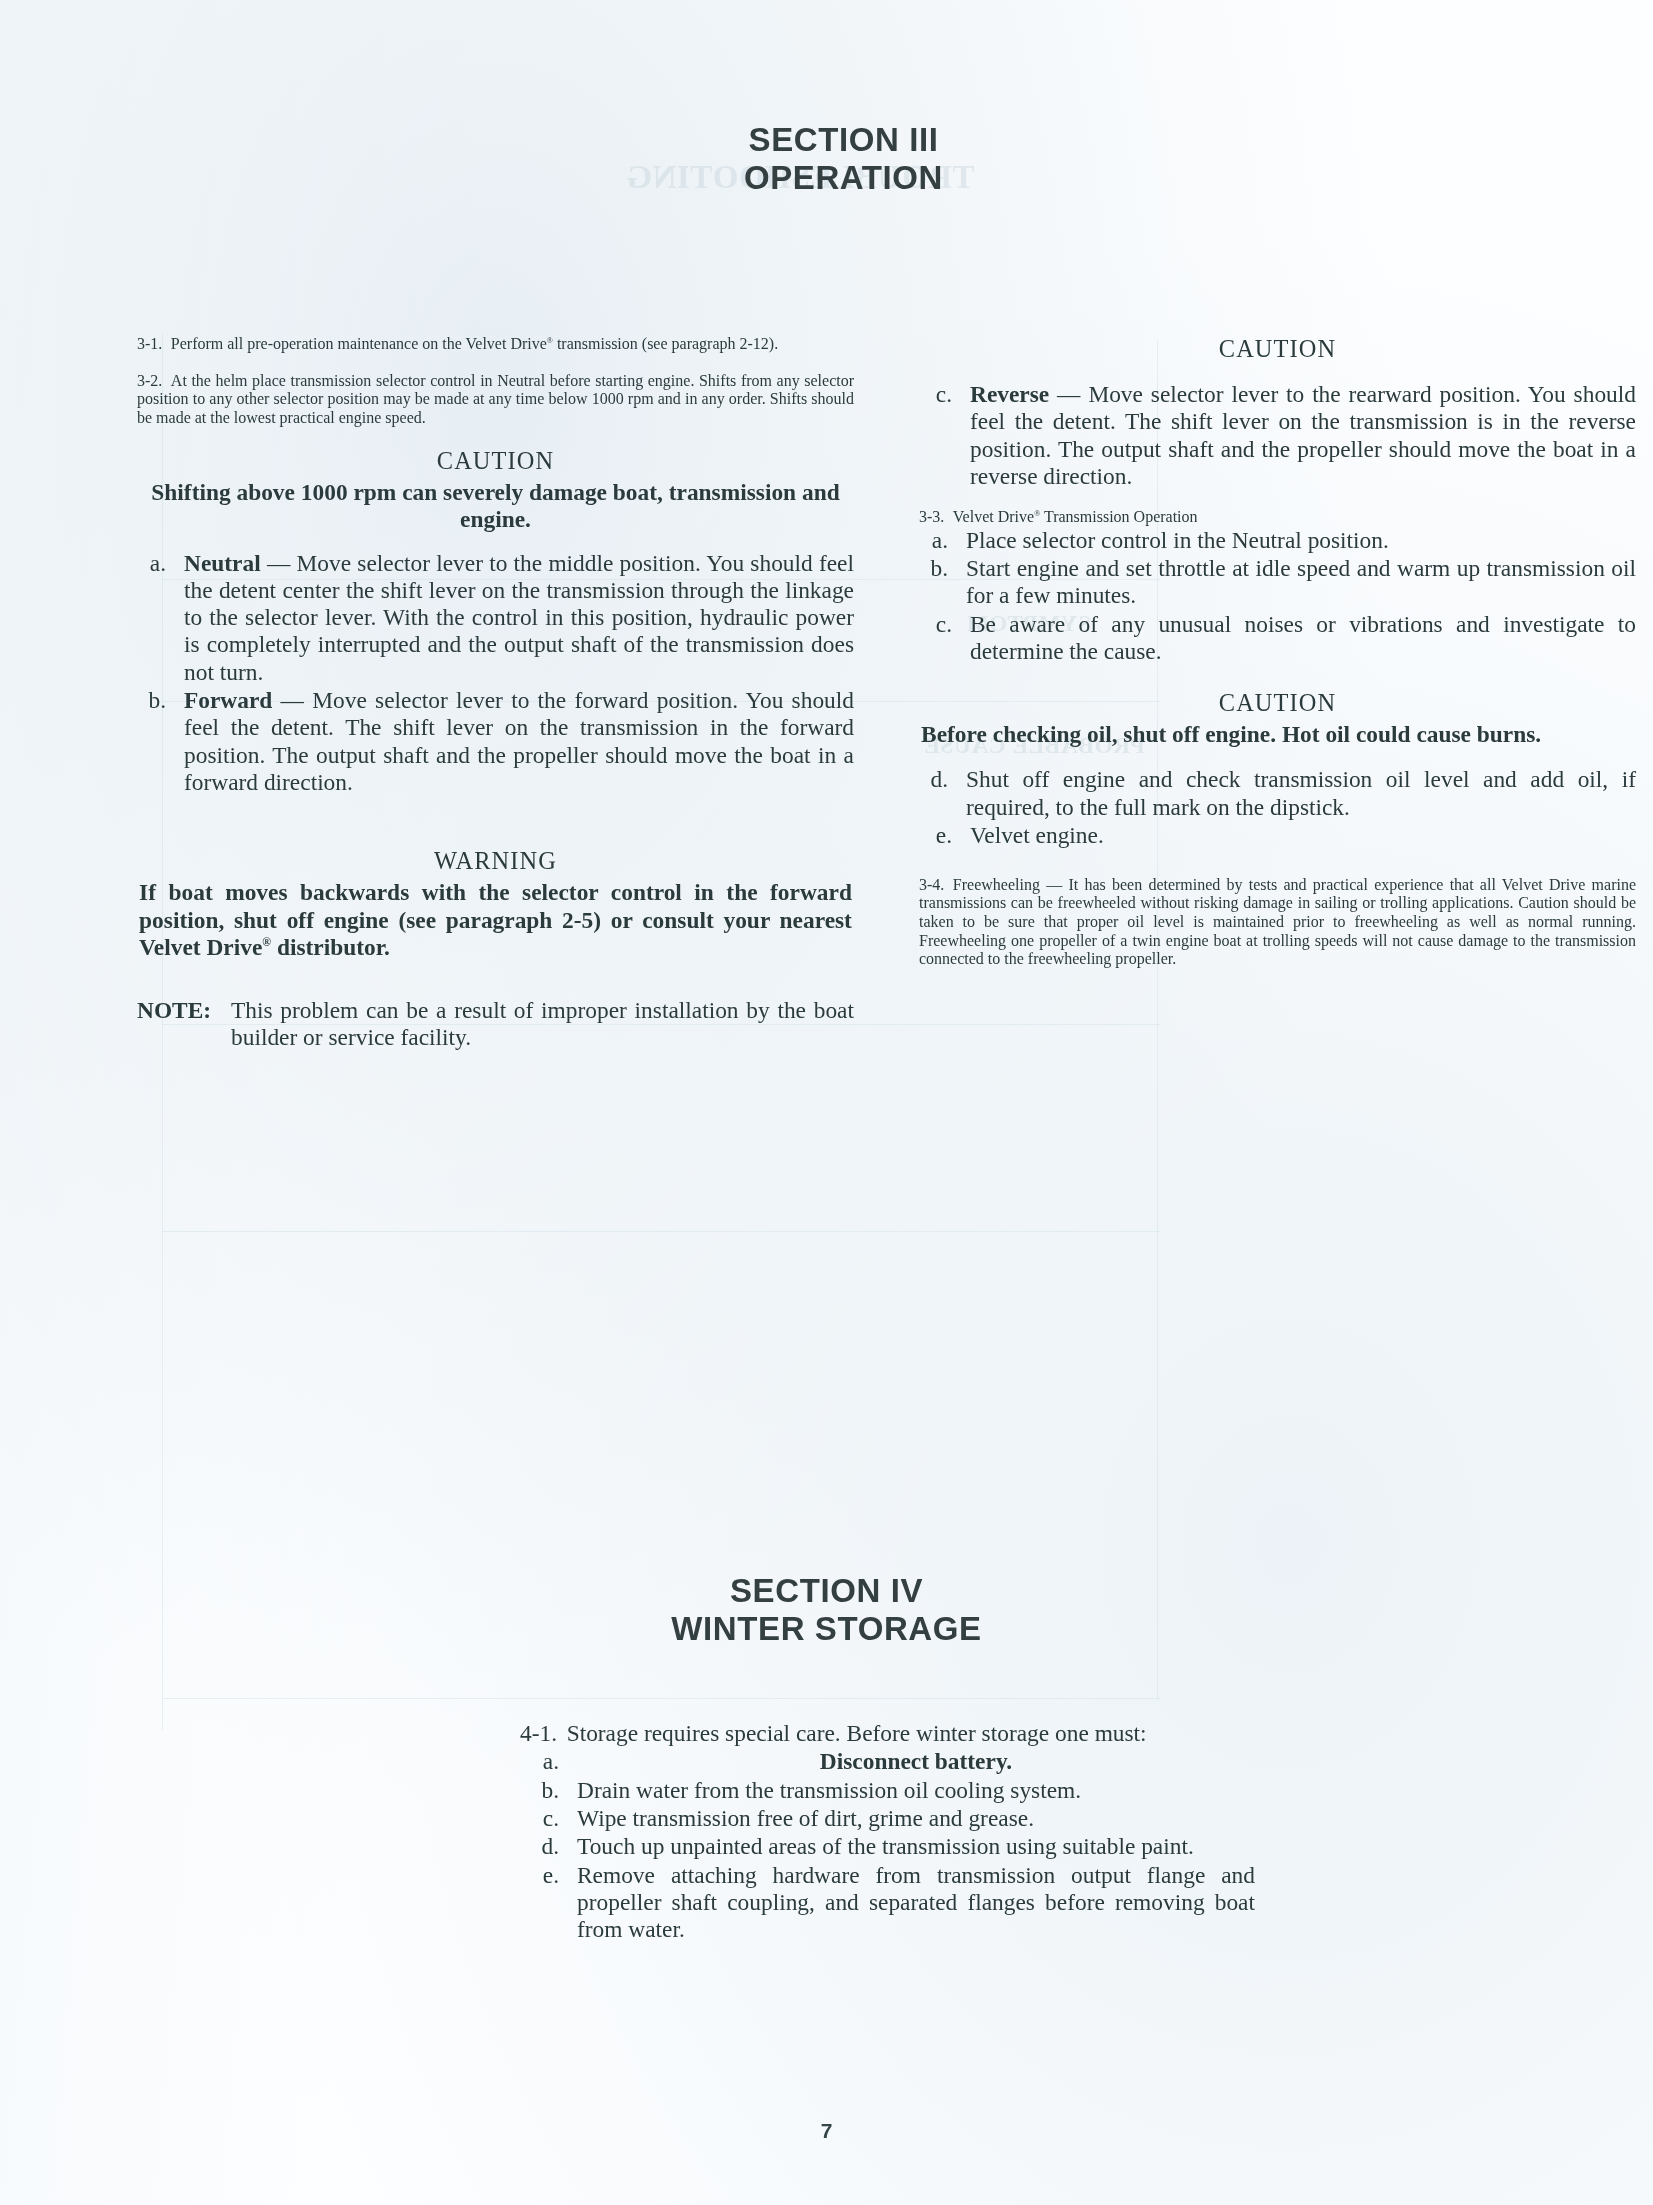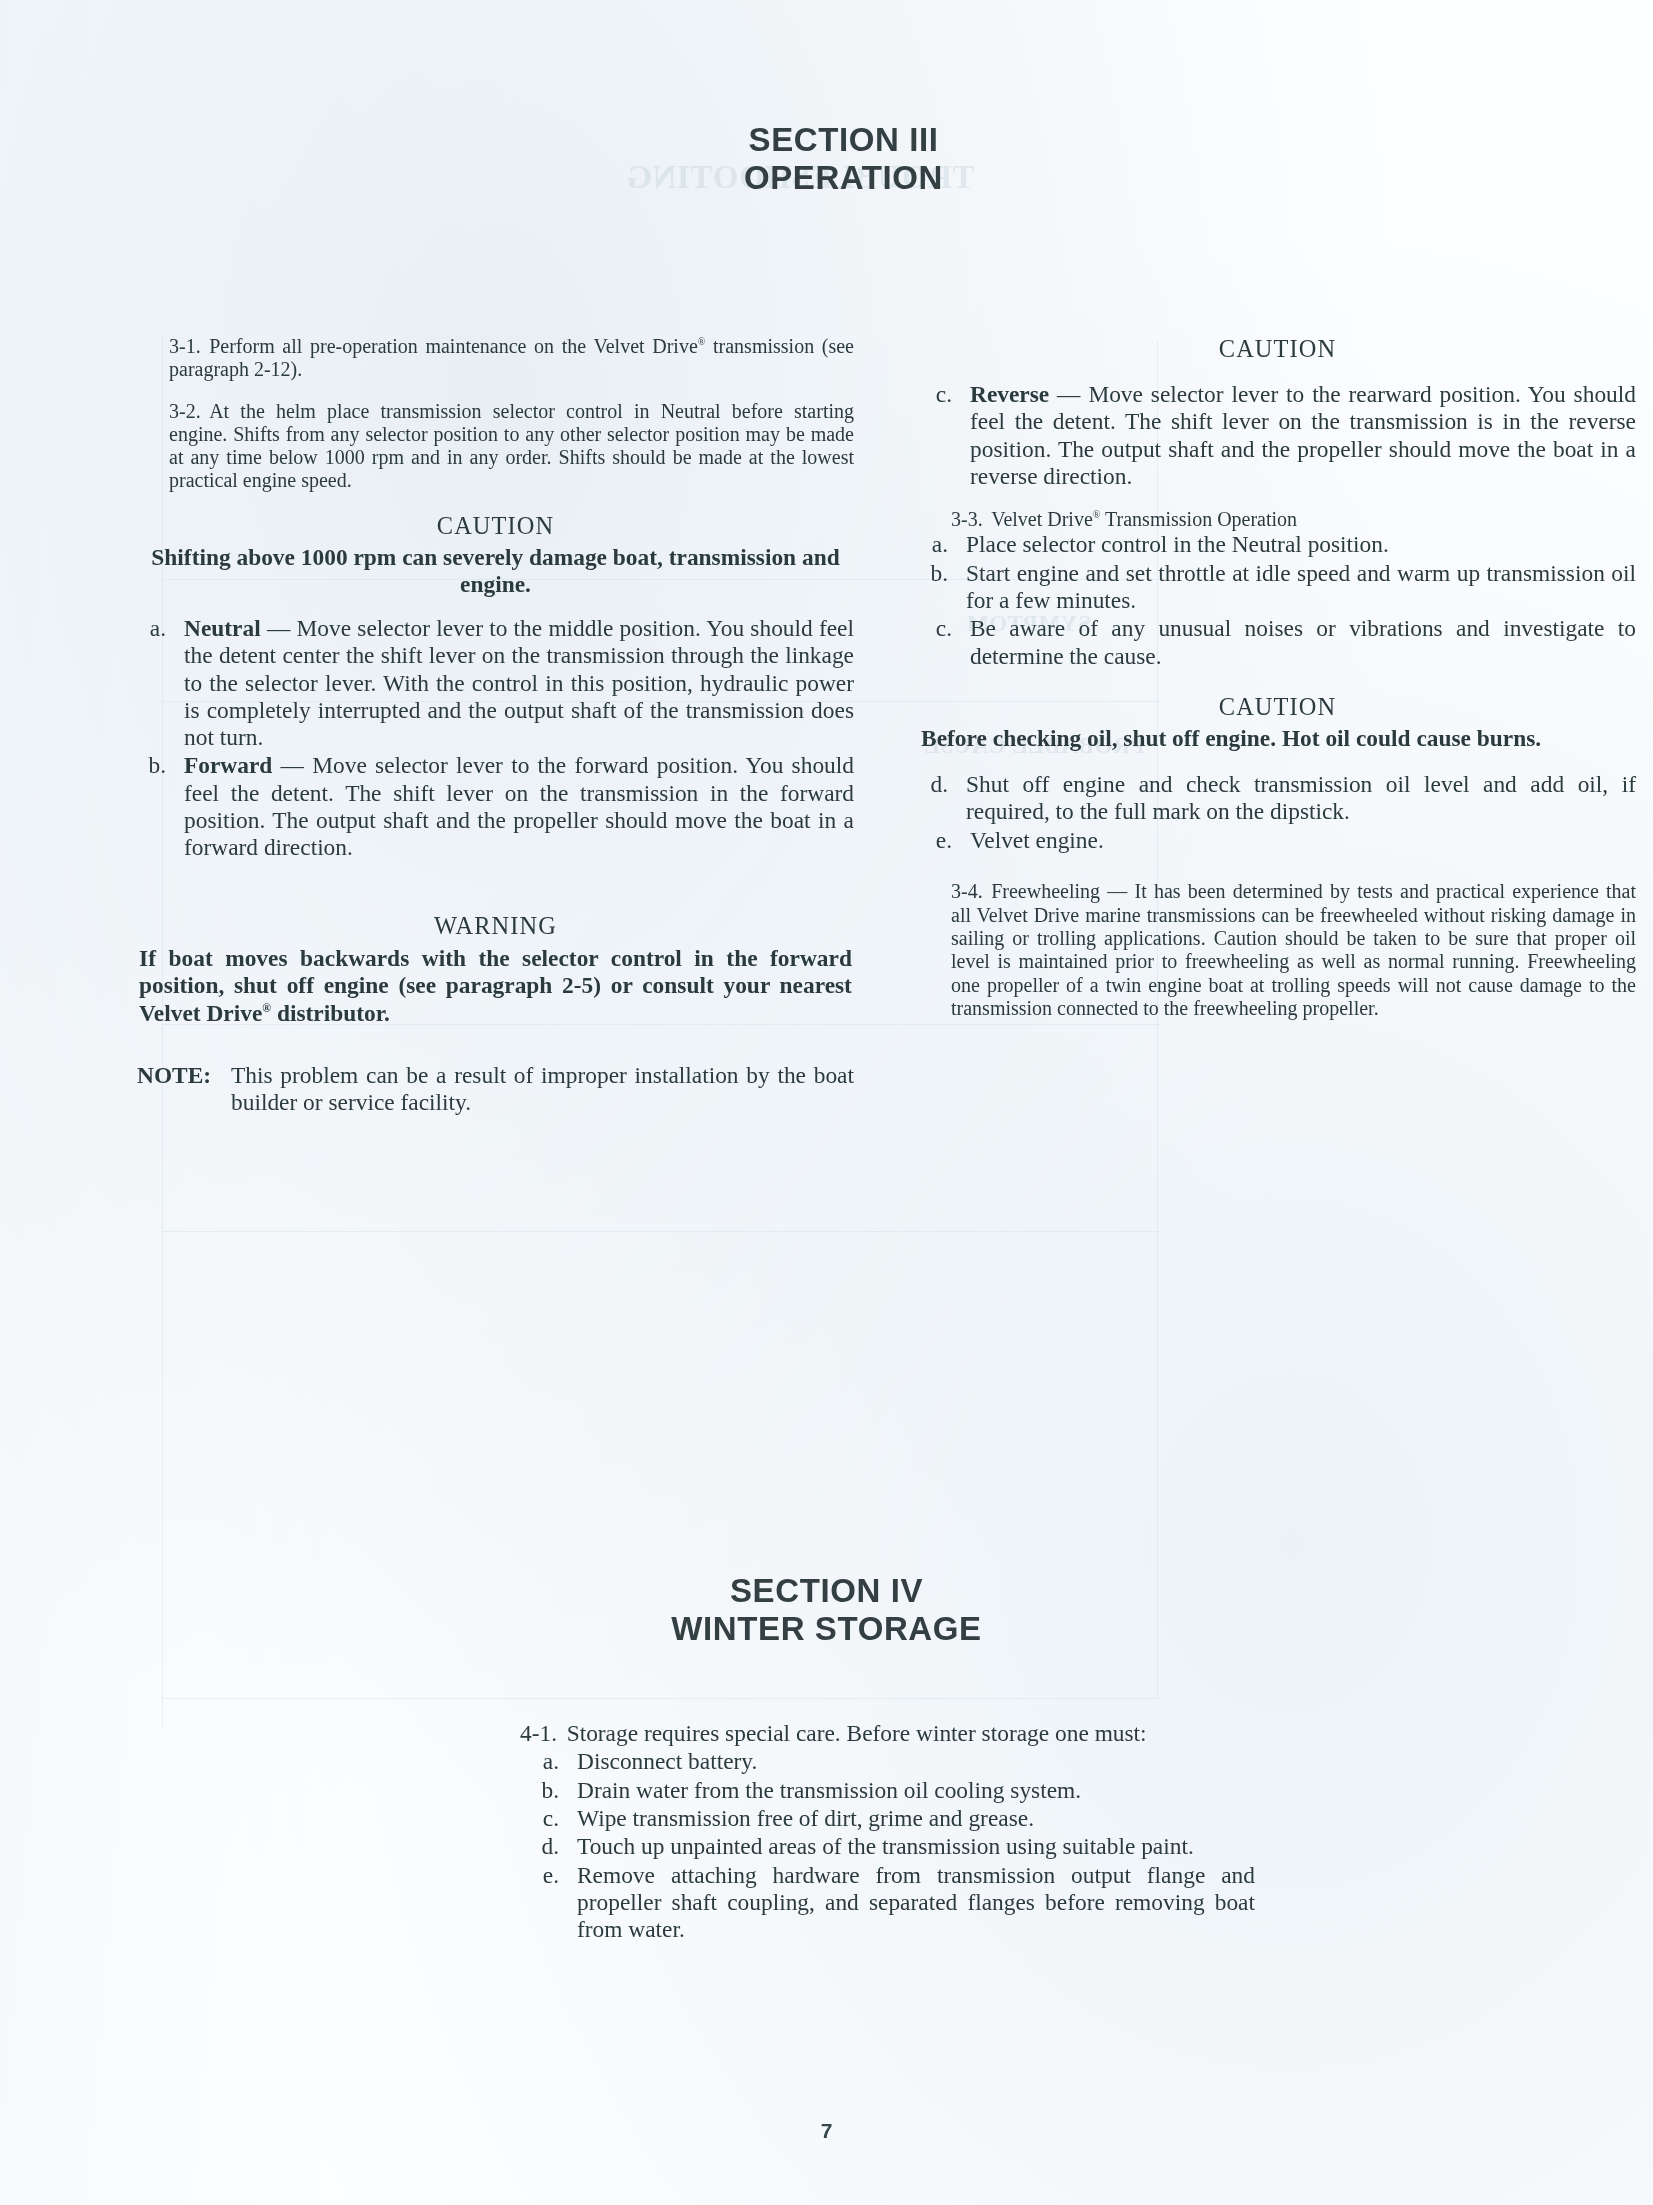--- a/index.html
+++ b/index.html
@@ -66,26 +66,25 @@
     left: 137px;
     width: 1502px;
     display: flex;
     gap: 65px;
   }
   .col { width: 717px; }
 
   p, .blk { margin: 0; }
 
   .para {
-    font-size: 20px;
+    font-size: 16px;
     line-height: 1.165;
     text-align: justify;
     text-justify: inter-word;
     margin-bottom: 18px;
-    margin-left: 32px;
   }
   .para.tight { margin-bottom: 0; }
   .para .num { margin-right: 8.5px; }
 
   
   .notice { margin: 19px 0 16px 0; }
   .notice-title {
     text-align: center;
     font-size: 24.4px;
     letter-spacing: 1.1px;
@@ -280,21 +279,21 @@
 
     <div class="storage">
 
       <p class="lead-para">
         <span class="num">4-1.</span><span>Storage requires special care. Before winter storage one must:</span>
       </p>
 
       <div class="lettered">
         <div class="litem">
           <span class="mark">a.</span>
-          <span class="txt" style="text-align:left;">Disconnect battery.</span>
+          <span class="txt" style="text-align:center;font-weight:bold;">Disconnect battery.</span>
         </div>
         <div class="litem">
           <span class="mark">b.</span>
           <span class="txt">Drain water from the transmission oil cooling system.</span>
         </div>
         <div class="litem">
           <span class="mark">c.</span>
           <span class="txt">Wipe transmission free of dirt, grime and grease.</span>
         </div>
         <div class="litem">

